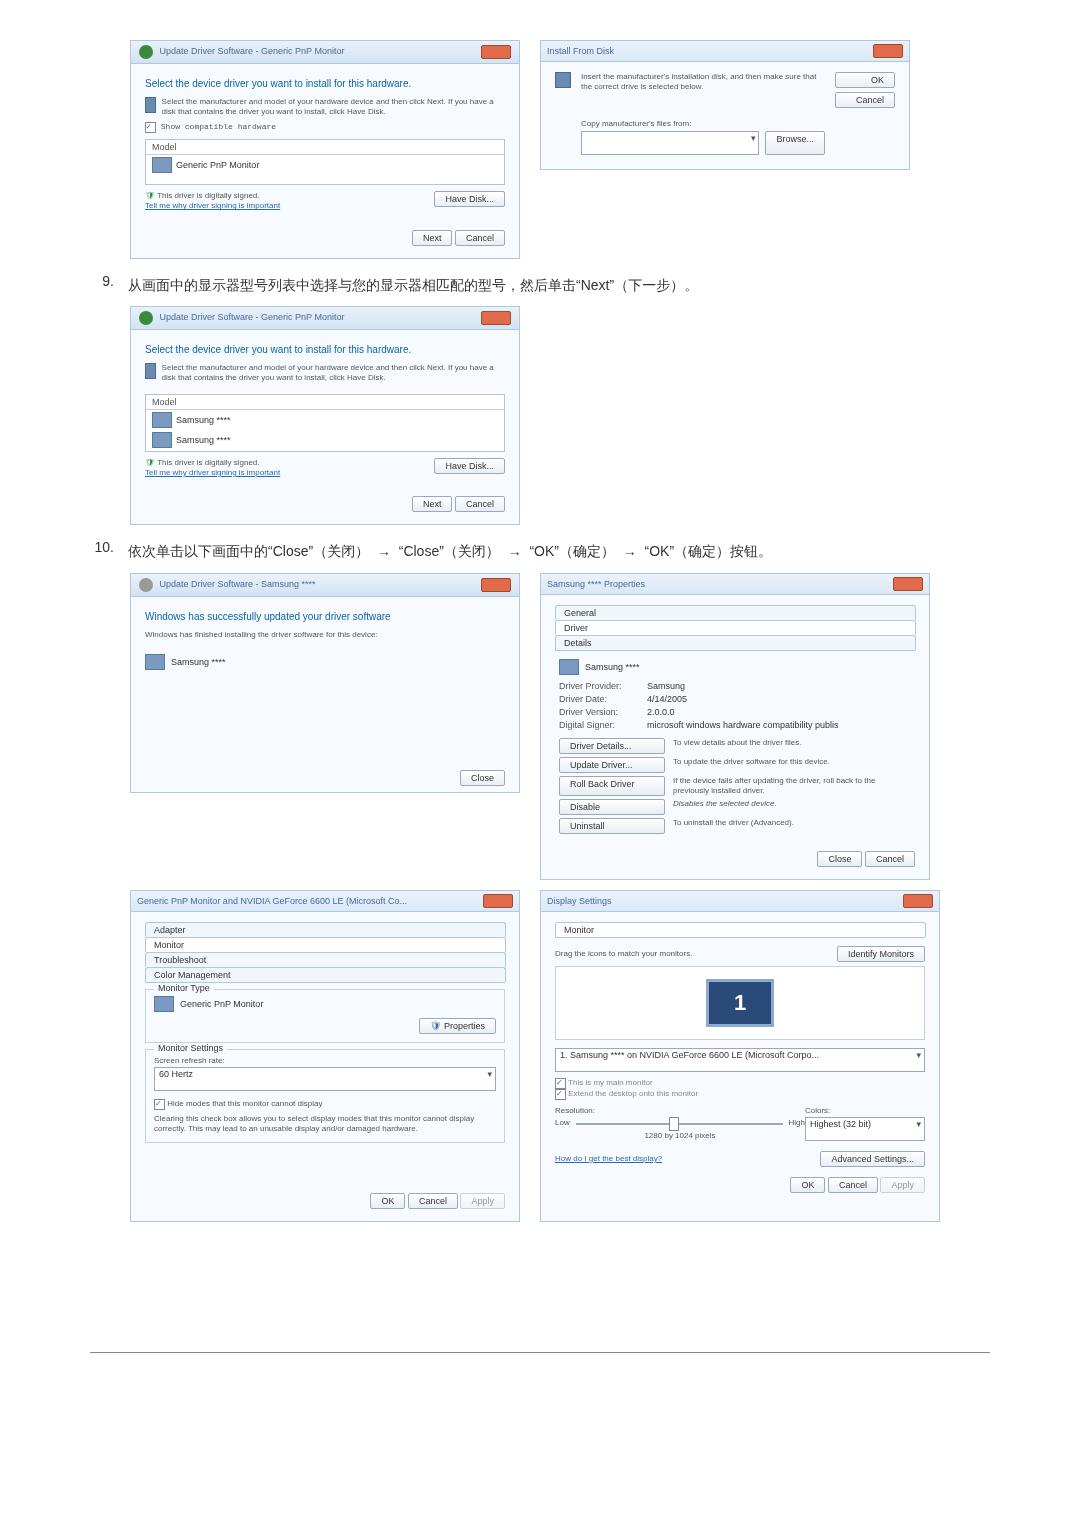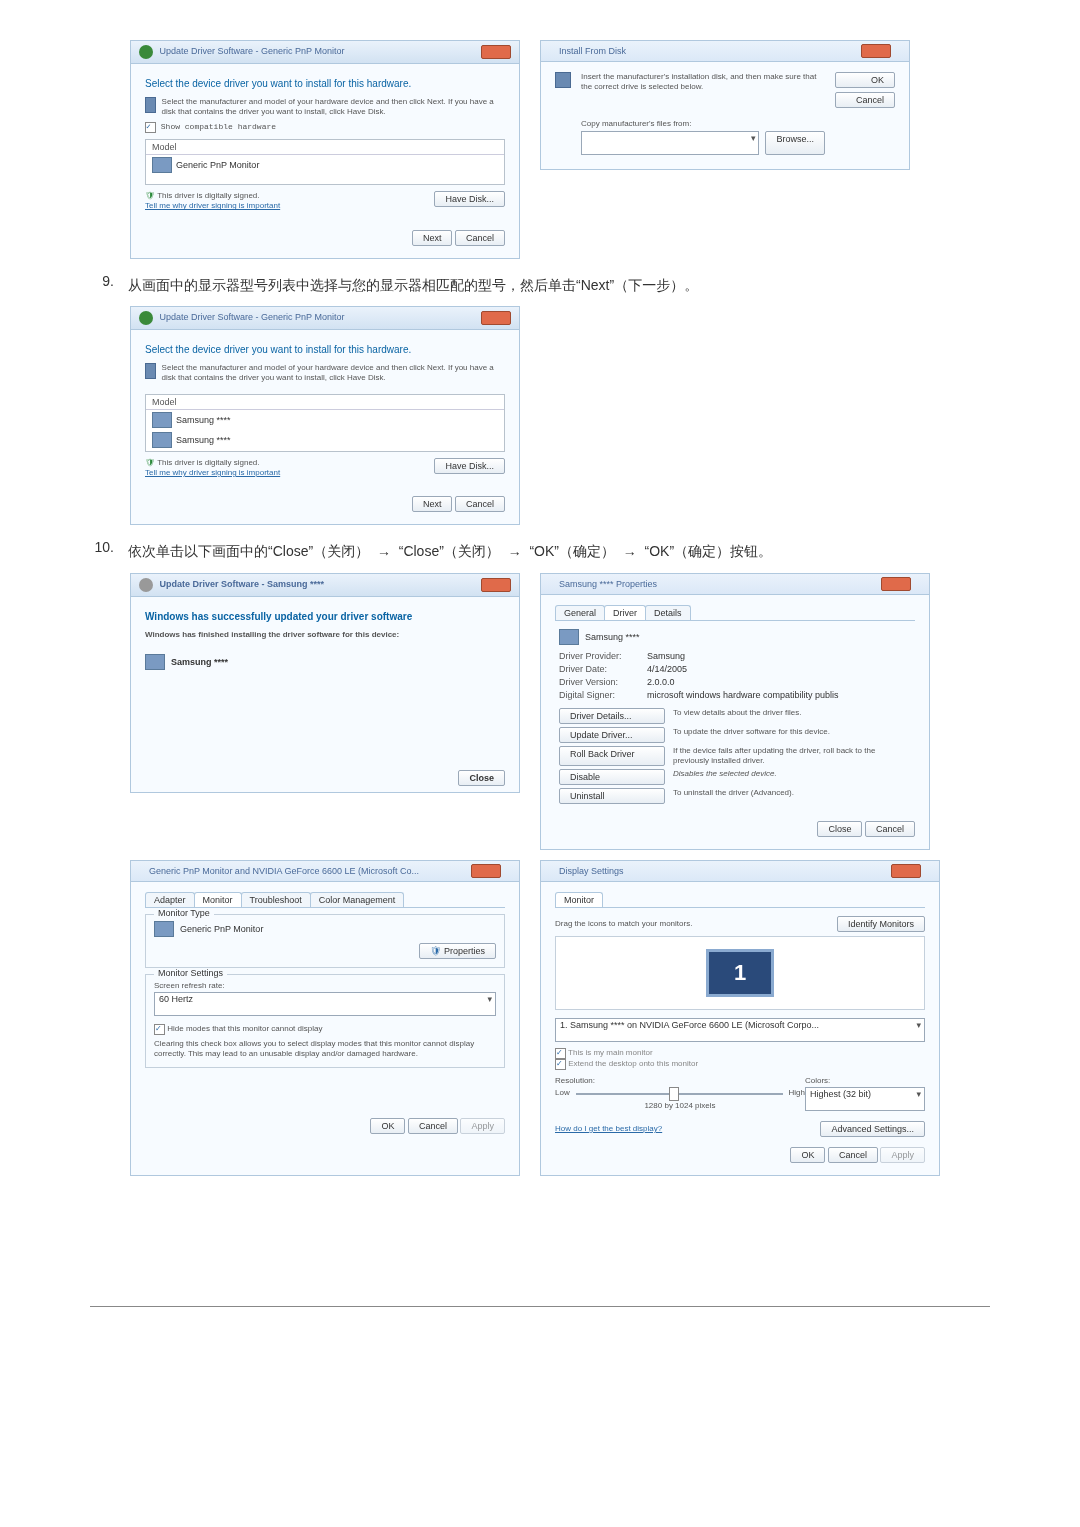--- a/index.html
+++ b/index.html
@@ -47,21 +47,21 @@
     border: 1px solid #b0c8de;
     background: #f7fbff;
     font-size: 9px;
     color: #333;
     position: relative;
     box-sizing: border-box;
   }
   .win .titlebar {
     background: linear-gradient(#eaf2fb, #dbe8f7);
     border-bottom: 1px solid #b0c8de;
-    padding: 3px 18px;
+    padding: 3px 6px;
     font-size: 9px;
     color: #4a6a99;
     display: flex;
     justify-content: space-between;
     align-items: center;
   }
   .closebtn {
     width: 28px;
     height: 12px;
     background: #e06a4a;
@@ -84,21 +84,21 @@
   .listbox {
     border: 1px solid #b8c2cc;
     background: #fff;
     margin: 6px 0;
     font-size: 9px;
   }
   .listbox .hdr { border-bottom: 1px solid #ccd; padding: 2px 6px; color:#555;}
   .listbox .item { padding: 2px 6px; display:flex; align-items:center; gap:4px;}
   .chk { width:9px; height:9px; border:1px solid #888; display:inline-block; background:#fff;}
   .chk.on::after { content:"✓"; font-size:8px; line-height:8px; display:block; color:#2a6aa8; }
-  .tabs { display:flex; border-bottom:1px solid #b0c8de; font-size:9px; }
+  .tabs { display:flex; border-bottom:1px solid #b0c8de; font-size:9px;flex-direction:column; }
   .tab { border:1px solid #b0c8de; border-bottom:none; padding:2px 8px; background:#f1f6fb; margin-right:-1px; border-radius:3px 3px 0 0;}
   .tab.active { background:#fff; }
   .dropdown { border:1px solid #9aa8b8; background:#fff; padding:1px 16px 11px 4px; font-size:9px; position:relative; display:inline-block;}
   .dropdown::after{content:"▾"; position:absolute; right:3px; top:1px; color:#555;}
   .slider { height:2px; background:#9aa8b8; position:relative; margin:6px 0;}
   .slider .thumb{ width:8px; height:12px; background:#fff; border:1px solid #888; position:absolute; top:-6px; left:45%; }
   .fieldset{ border:1px solid #c4d0dc; padding:6px 8px 8px 8px; margin:6px 0; position:relative;}
   .fieldset .legend{ position:absolute; top:-7px; left:8px; background:#f7fbff; padding:0 4px; font-size:9px;}
   .monitor-box{ width:62px; height:42px; background:#2a4a7a; border:3px solid #8aaad0; display:flex; align-items:center; justify-content:center; color:#fff; font-size:22px; font-weight:bold; margin:6px auto;}
   .bottom-hr { border-top:1px solid #888; margin:60px 90px 0 90px;}
@@ -228,21 +228,21 @@
       &nbsp;<span>→</span>&nbsp;
       <span>“</span><span>Close</span><span>”（关闭）</span>
       &nbsp;<span>→</span>&nbsp;
       <span>“</span><span>OK</span><span>”（确定）</span>
       &nbsp;<span>→</span>&nbsp;
       <span>“</span><span>OK</span><span>”（确定）按钮。</span>
     </div>
   </div>
 
   <div class="row">
-    <div class="win" style="width:390px; height:220px;font-weight:bold;">
+    <div class="win" style="width:390px; height:220px;">
       <div class="navhdr">
         <span><span class="backcircle" style="background:#999;"></span>
         <span>Update Driver Software - Samsung ****</span></span>
         <span class="closebtn"></span>
       </div>
       <div class="win-body">
         <div class="blue-h">Windows has successfully updated your driver software</div>
         <div class="tiny">Windows has finished installing the driver software for this device:</div>
         <div style="display:flex; align-items:center; gap:6px; margin-top:14px;">
           <span class="monimg"></span>

